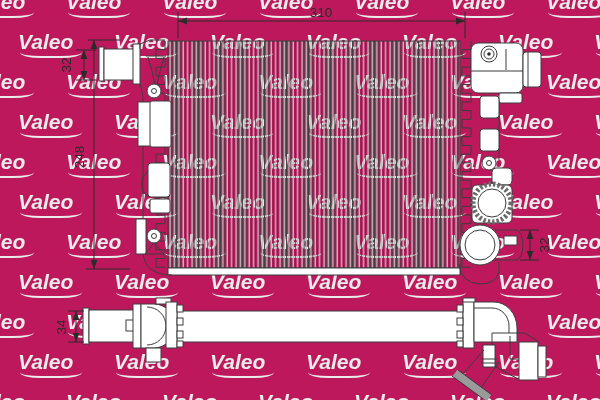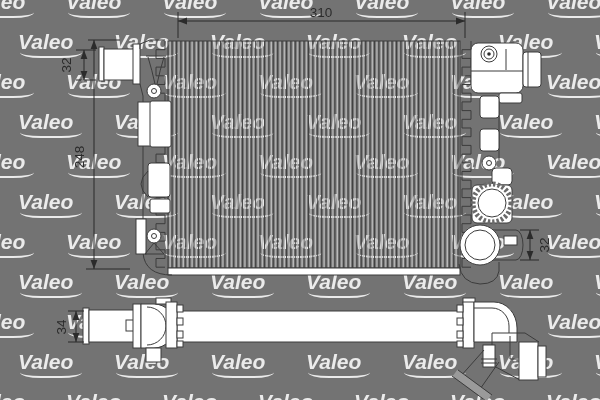--- a/index.html
+++ b/index.html
@@ -1,17 +1,17 @@
 <!DOCTYPE html>
 <html><head>
 <meta charset="utf-8">
 <style>
   html,body{margin:0;padding:0;background:#fff;}
   .screen{
-    position:relative;width:600px;height:400px;background:#737373;
+    position:relative;width:600px;height:400px;background:#be185d;
     overflow:hidden;font-family:"Liberation Sans",sans-serif;
   }
   .wm-layer{position:absolute;inset:0;z-index:0;}
   .wm{
     position:absolute;font:italic bold 21px "Liberation Sans",sans-serif;
     white-space:nowrap;user-select:none;
   }
   .wm::after{
     content:"";position:absolute;left:2px;right:-9px;bottom:-4px;height:9px;
     border-bottom:2.5px solid;border-radius:50% / 75%;

